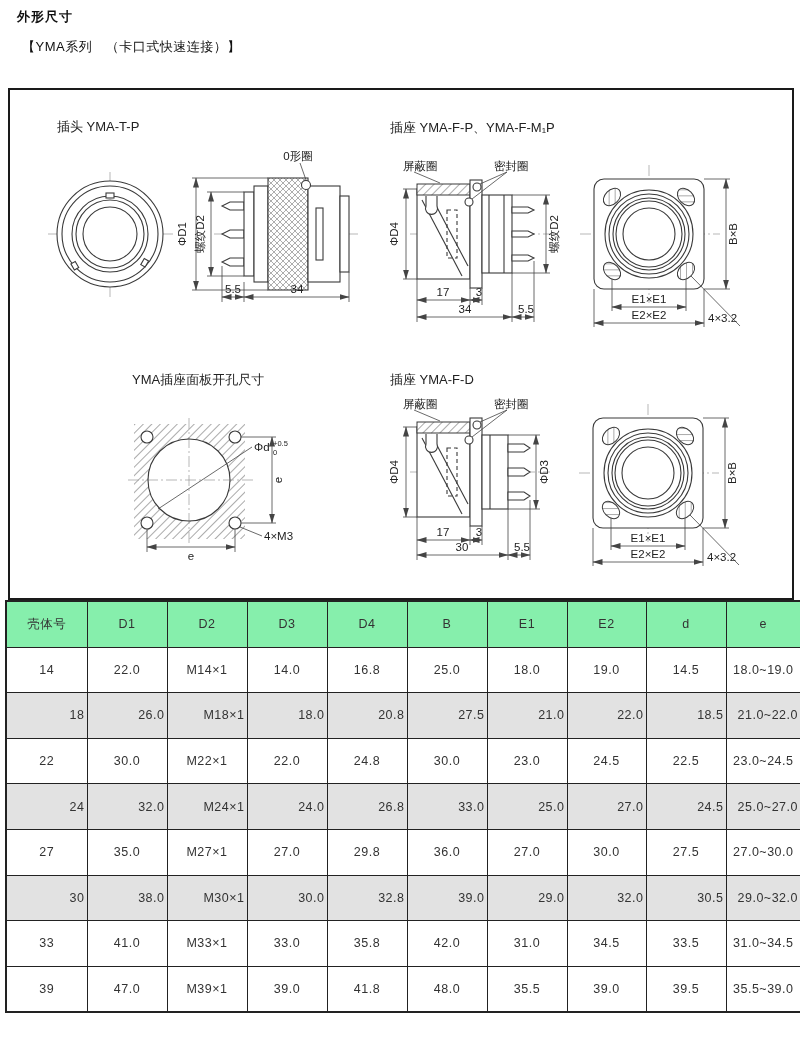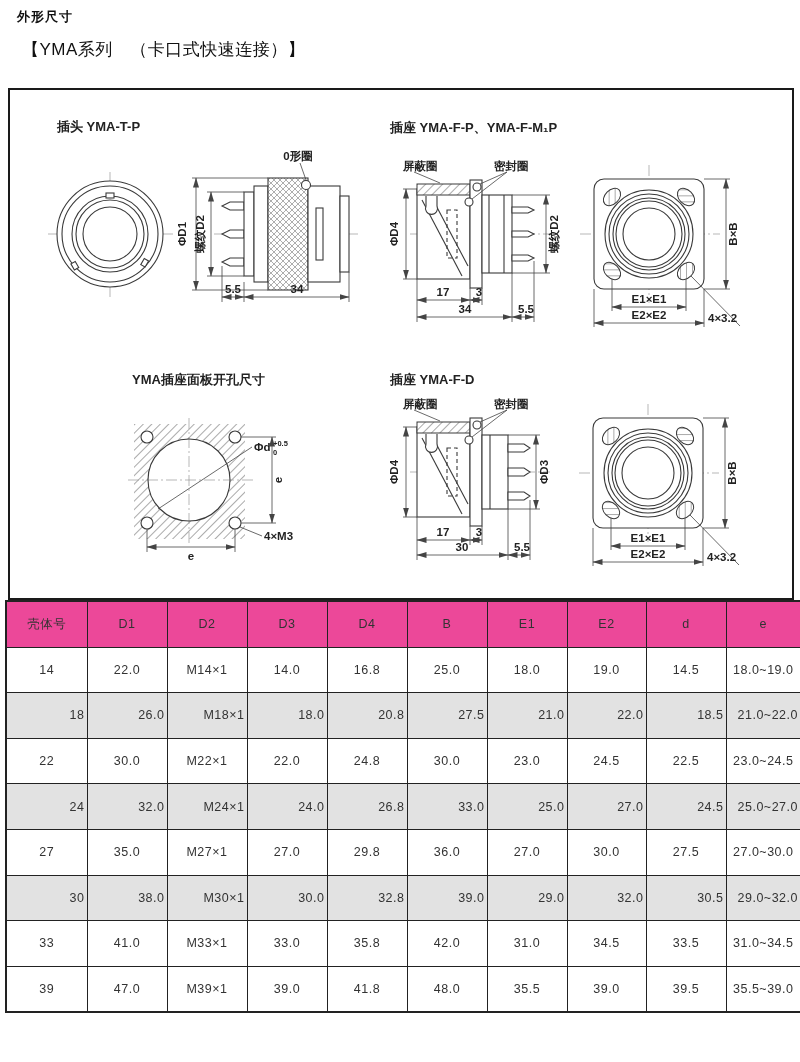--- a/index.html
+++ b/index.html
@@ -8,44 +8,44 @@
     font-family:"Liberation Sans","DejaVu Sans",sans-serif;
     color:#222;position:relative;overflow:hidden;
   }
   .page{position:absolute;inset:0;}
   .page-title{
     position:absolute;left:17px;top:8px;margin:0;
     font-size:13px;font-weight:bold;color:#111;letter-spacing:1px;
   }
   .series-subtitle{
     position:absolute;left:22px;top:38px;
-    font-size:17px;color:#111;letter-spacing:0.5px;
+    font-size:13px;color:#111;letter-spacing:0.5px;
   }
   .figure-box{
     position:absolute;left:8px;top:88px;width:782px;height:508px;
-    border:2px solid #1a1a1a;background:#fff;box-sizing:content-box;font-weight:bold;
+    border:2px solid #1a1a1a;background:#fff;box-sizing:content-box;
   }
   .figure-box svg{display:block;}
   svg text{font-family:"Liberation Sans","DejaVu Sans",sans-serif;fill:#222;}
   .dwg{stroke:#3a3a3a;stroke-width:1.1;fill:none;}
   .dwgf{stroke:#3a3a3a;stroke-width:1.1;fill:#ffffff;}
   .thin{stroke:#444;stroke-width:0.8;fill:none;}
   .cl{stroke:#999;stroke-width:0.7;fill:none;stroke-dasharray:11 3 2 3;}
   .lbl{font-size:13px;}
   .dim{font-size:11.5px;}
   .spec-table{
     position:absolute;left:5px;top:600px;width:795px;
     border-collapse:collapse;table-layout:fixed;
     font-size:12.5px;color:#333;
   }
   .spec-table th,.spec-table td{
     border:1.5px solid #222;text-align:center;vertical-align:middle;
     height:44.6px;padding:0 2px;font-weight:normal;letter-spacing:0.5px;
   }
-  .spec-table thead th{background:#ec4899;}
+  .spec-table thead th{background:#86efac;}
   .spec-table tbody tr.alt td{background:#e2e2e2;text-align:right;}
   .spec-table{border:2px solid #222;}
 </style>
 </head>
 <body>
 
 <div class="page">
 
   <h1 class="page-title">外形尺寸</h1>
   <div class="series-subtitle">【YMA系列　（卡口式快速连接）】</div>

